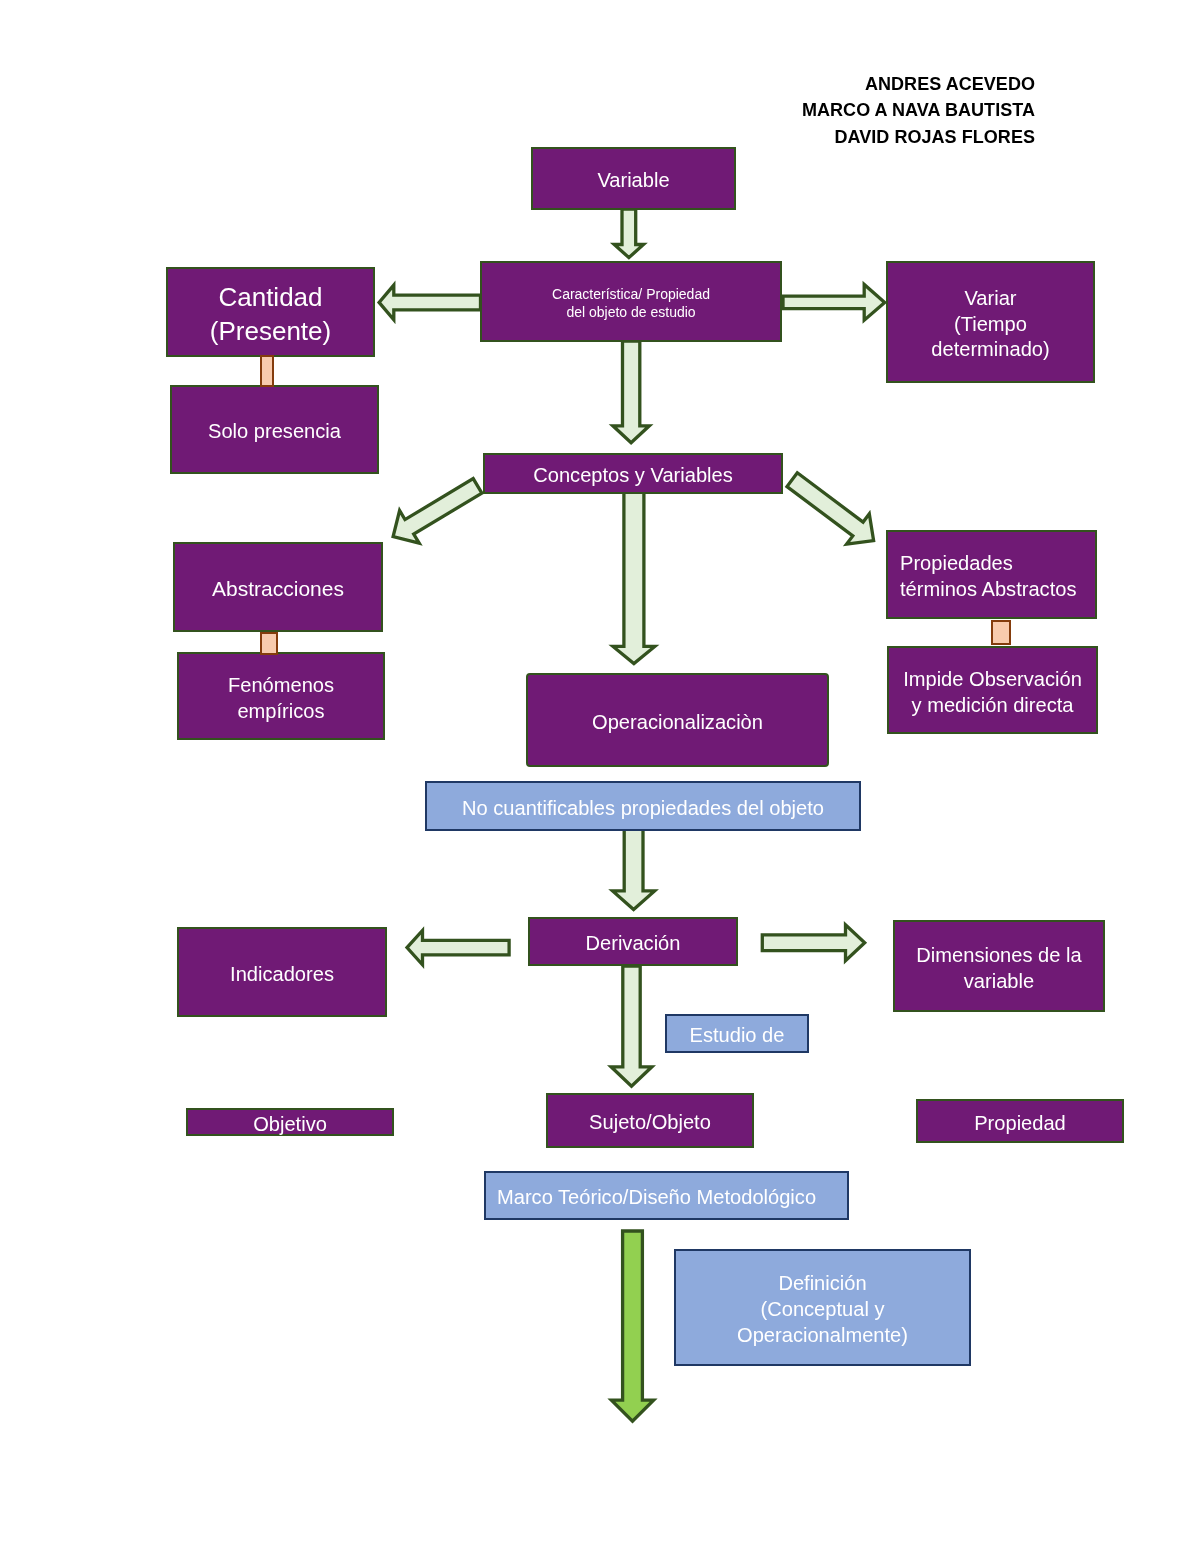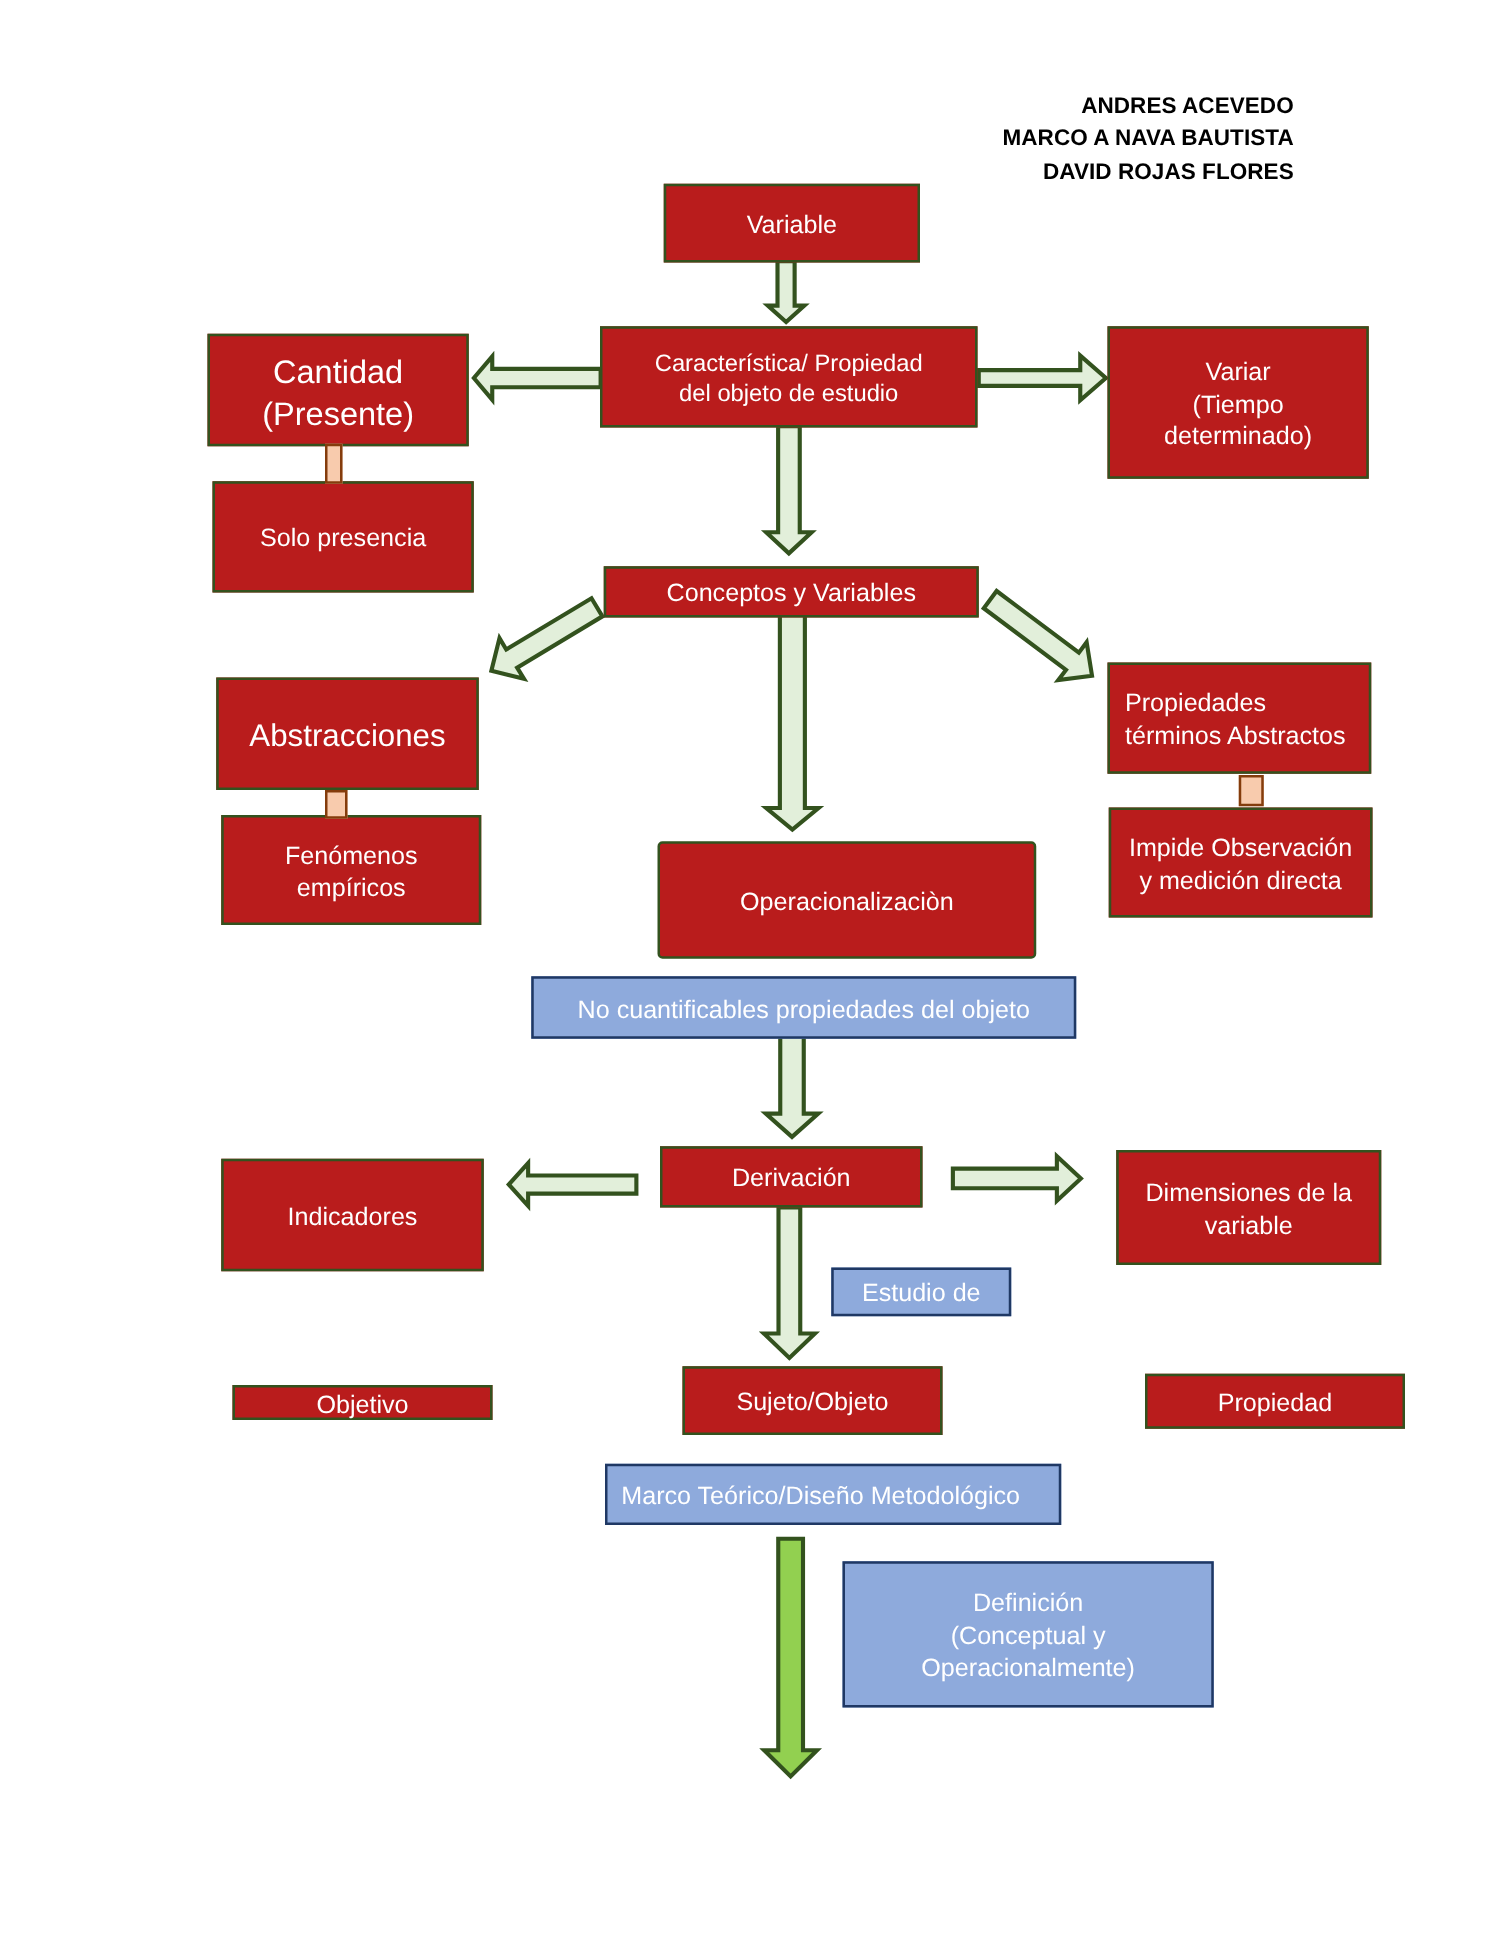--- a/index.html
+++ b/index.html
@@ -2,21 +2,21 @@
 <html><head>
 <meta charset="utf-8">
 <title>Mapa conceptual - Variable</title>
 <style>
   html,body{margin:0;padding:0;background:#ffffff;}
   body{width:1200px;height:1553px;position:relative;overflow:hidden;
        font-family:"Liberation Sans",sans-serif;}
   #canvas{position:absolute;left:0;top:0;width:1200px;height:1553px;}
   .node{position:absolute;box-sizing:border-box;display:flex;align-items:center;
         justify-content:center;text-align:center;color:#ffffff;line-height:1.285;padding-top:5px;}
-  .green{background:#b91c1c;border:2.7px solid #33521E;}
+  .green{background:#701a75;border:2.7px solid #33521E;}
   .blue{background:#8EAADC;border:2.7px solid #1F3864;}
   .hdr{position:absolute;text-align:right;font-weight:bold;color:#000;
        font-size:18px;line-height:1.46;letter-spacing:.05px;}
   .ml{white-space:pre-line;}
   .conn{position:absolute;box-sizing:border-box;background:#F8CBAD;border:2.5px solid #843C0C;}
   svg{position:absolute;left:0;top:0;width:1200px;height:1553px;overflow:visible;}
 </style>
 </head>
 <body>
 
@@ -42,21 +42,21 @@
       <polygon points="762.3,934.9 845.5,934.9 845.5,924.9 864.7,942.8 845.5,960.7 845.5,950.6 762.3,950.6"></polygon>
       <polygon points="640.2,966.0 640.2,1066.8 651.9,1066.8 631.5,1086.3 611.1,1066.8 622.8,1066.8 622.8,966.0"></polygon>
       <polygon fill="#92D050" points="642.4,1231.0 642.4,1400.2 653.6,1400.2 632.5,1421.1 611.4,1400.2 622.6,1400.2 622.6,1231.0"></polygon>
     </g>
   </svg>
 
   <div class="node green" style="left:531px;top:147px;width:205px;height:63px;font-size:20.1px;">
       <span>Variable</span>
     </div>
 
-  <div class="node green" style="left:480px;top:261px;width:302px;height:81px;font-size:19px;justify-content:center;">
+  <div class="node green" style="left:480px;top:261px;width:302px;height:81px;font-size:14px;justify-content:center;">
       <span class="ml">Característica/ Propiedad
 del objeto de estudio</span>
     </div>
 
   <div class="node green" style="left:166px;top:267px;width:209px;height:90px;font-size:26px;">
       <span class="ml">Cantidad
 (Presente)</span>
     </div>
 
   <div class="node green" style="left:170px;top:385px;width:209px;height:89px;font-size:20.1px;">
@@ -66,21 +66,21 @@
   <div class="node green" style="left:886px;top:261px;width:209px;height:122px;font-size:20.1px;">
       <span class="ml">Variar
 (Tiempo
 determinado)</span>
     </div>
 
   <div class="node green" style="left:483px;top:453px;width:300px;height:41px;font-size:20.1px;">
       <span>Conceptos y Variables</span>
     </div>
 
-  <div class="node green" style="left:173px;top:542px;width:210px;height:90px;font-size:25px;">
+  <div class="node green" style="left:173px;top:542px;width:210px;height:90px;font-size:21px;">
       <span>Abstracciones</span>
     </div>
 
   <div class="node green" style="left:177px;top:652px;width:208px;height:88px;font-size:20.1px;">
       <span class="ml">Fenómenos
 empíricos</span>
     </div>
 
   <div class="node green" style="left:887px;top:646px;width:211px;height:88px;font-size:20.1px;">
       <span class="ml">Impide Observación

